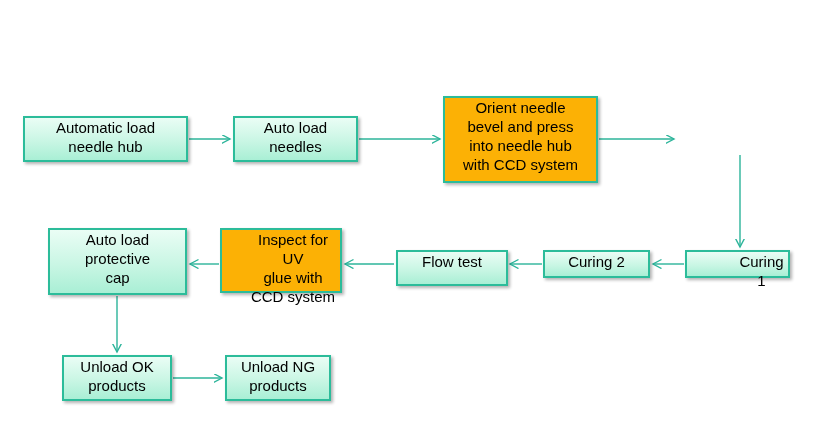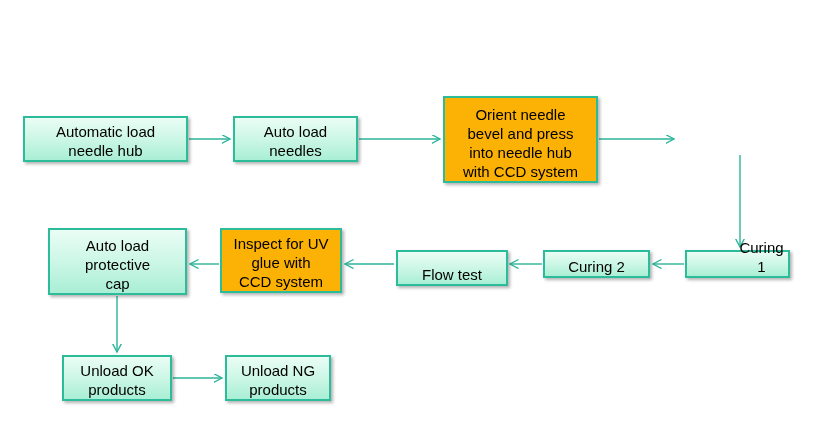--- a/index.html
+++ b/index.html
@@ -36,21 +36,21 @@
   }
   .arrowhead-path {
     stroke: var(--arrow);
     stroke-width: 1.4;
     fill: none;
   }
   .node {
     position: absolute;
     box-sizing: border-box;
     display: flex;
-    align-items: flex-end;
+    align-items: flex-start;
     justify-content: center;
     text-align: center;
     font-size: 15px;
     line-height: 19px;
     color: #000;
     white-space: pre-line;
     border: 2px solid var(--accent);
     box-shadow: 2px 2px 3px rgba(0,0,0,0.30);
   }
   .mint {
@@ -61,21 +61,21 @@
     background: var(--orange);
   }
   
   .n-hub      { left: 23px;  top: 116px; width: 165px; height: 46px; }
   .n-needles  { left: 233px; top: 116px; width: 125px; height: 46px; }
   .n-orient   { left: 443px; top: 96px;  width: 155px; height: 87px; }
   .n-uv       { left: 677px; top: 123px; width: 126px; height: 31px; }
   .n-curing1  { left: 685px; top: 250px; width: 105px; height: 28px; padding-left: 48px; }
   .n-curing2  { left: 543px; top: 250px; width: 107px; height: 28px; }
   .n-flow     { left: 396px; top: 250px; width: 112px; height: 36px; }
-  .n-inspect  { left: 220px; top: 228px; width: 122px; height: 65px; }
+  .n-inspect  { left: 220px; top: 228px; width: 122px; height: 65px; padding-left: 24px; }
   .n-cap      { left: 48px;  top: 228px; width: 139px; height: 67px; }
   .n-ok       { left: 62px;  top: 355px; width: 110px; height: 46px; }
   .n-ng       { left: 225px; top: 355px; width: 106px; height: 46px; }
 </style>
 </head>
 <body>
 
 <div class="canvas">
 
   <svg class="arrow-layer" width="814" height="426" viewBox="0 0 814 426" xmlns="http://www.w3.org/2000/svg">

